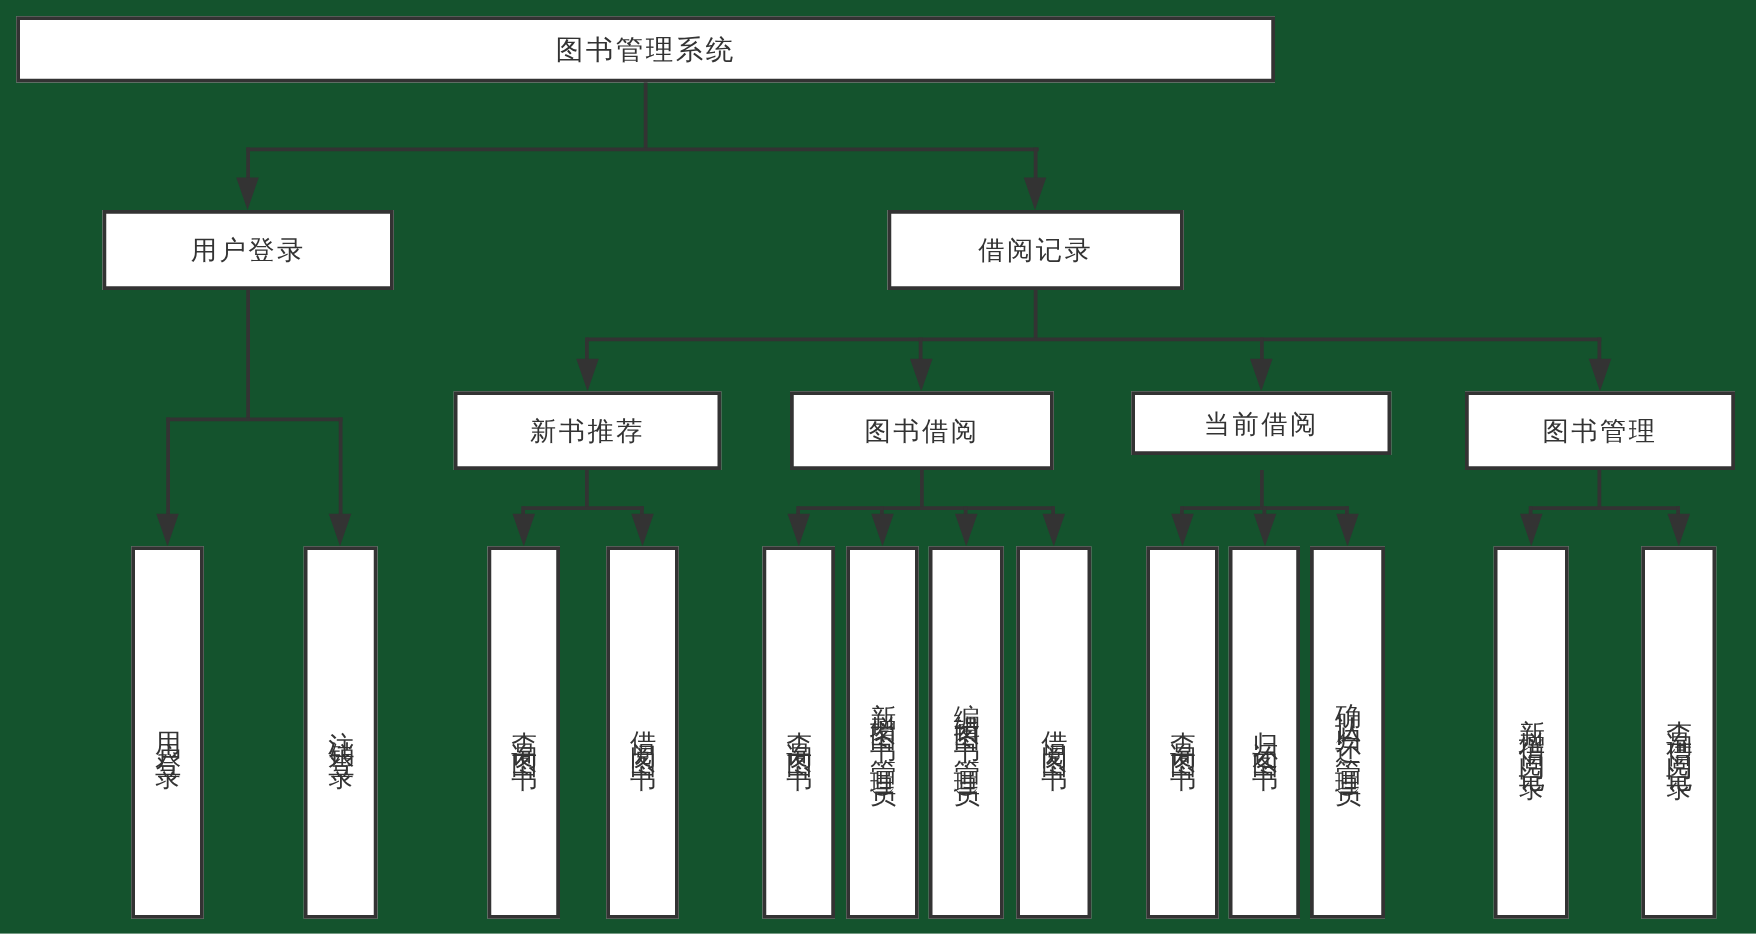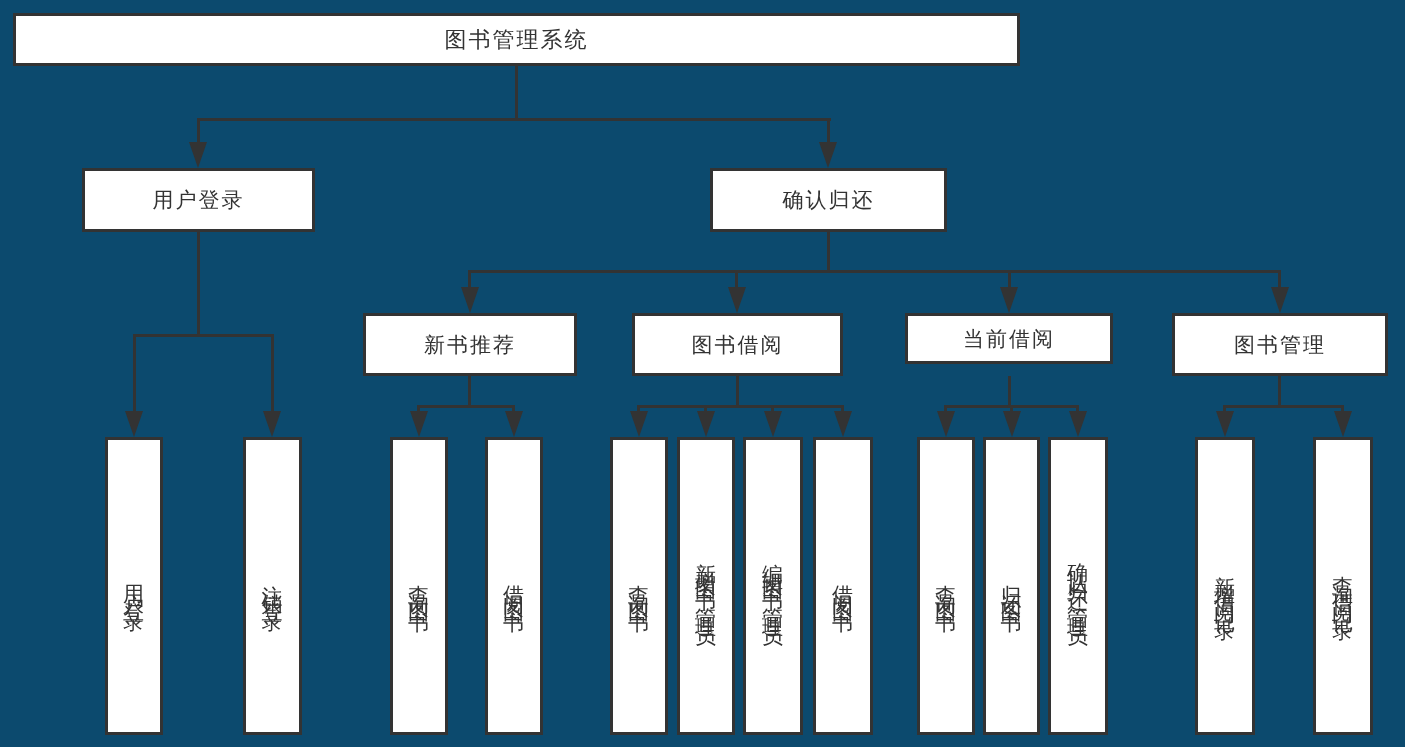--- a/index.html
+++ b/index.html
@@ -1,19 +1,19 @@
 <!DOCTYPE html>
 <html><head>
 <meta charset="utf-8">
 <style>
   html,body{margin:0;padding:0;background:#ffffff;}
   #stage{
     position:relative;
     width:1405px;height:747px;
-    background:#0c4a6e;
+    background:#14532d;
     overflow:hidden;
     font-family:"Liberation Sans","DejaVu Sans",sans-serif;
     color:#333333;
   }
   
   .hbox{
     position:absolute;
     box-sizing:border-box;
     border:3px solid #333333;
     background:#ffffff;
@@ -64,21 +64,21 @@
   <div class="hbox rootbox" style="left:13px;top:13px;width:1007px;height:53px;">图书管理系统</div>
 
   <div class="ln" style="left:515px;top:66px;width:3px;height:54px;"></div>
   <div class="ln" style="left:197px;top:118px;width:634px;height:3px;"></div>
   <div class="ln" style="left:197px;top:118px;width:3px;height:28px;"></div>
   <div class="ar" style="left:189px;top:142px;"></div>
   <div class="ln" style="left:827px;top:118px;width:3px;height:28px;"></div>
   <div class="ar" style="left:819px;top:142px;"></div>
 
   <div class="hbox" style="left:82px;top:168px;width:233px;height:64px;">用户登录</div>
-  <div class="hbox" style="left:710px;top:168px;width:237px;height:64px;">确认归还</div>
+  <div class="hbox" style="left:710px;top:168px;width:237px;height:64px;">借阅记录</div>
 
   <div class="ln" style="left:197px;top:232px;width:3px;height:104px;"></div>
   <div class="ln" style="left:133px;top:334px;width:141px;height:3px;"></div>
   <div class="ln" style="left:133px;top:334px;width:3px;height:79px;"></div>
   <div class="ar" style="left:125px;top:411px;"></div>
   <div class="ln" style="left:271px;top:334px;width:3px;height:79px;"></div>
   <div class="ar" style="left:263px;top:411px;"></div>
 
   <div class="ln" style="left:827px;top:232px;width:3px;height:40px;"></div>
   <div class="ln" style="left:469px;top:270px;width:812px;height:3px;"></div>

